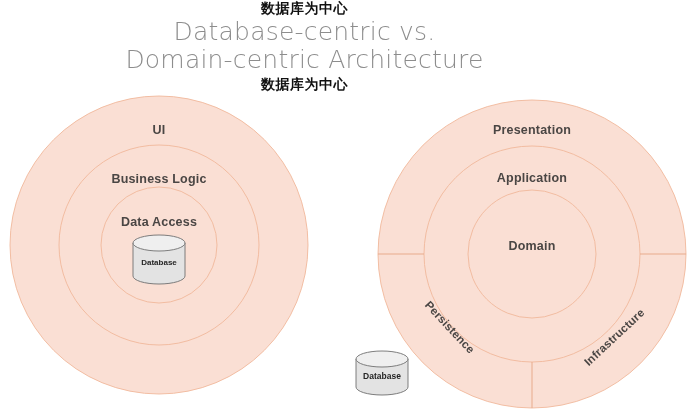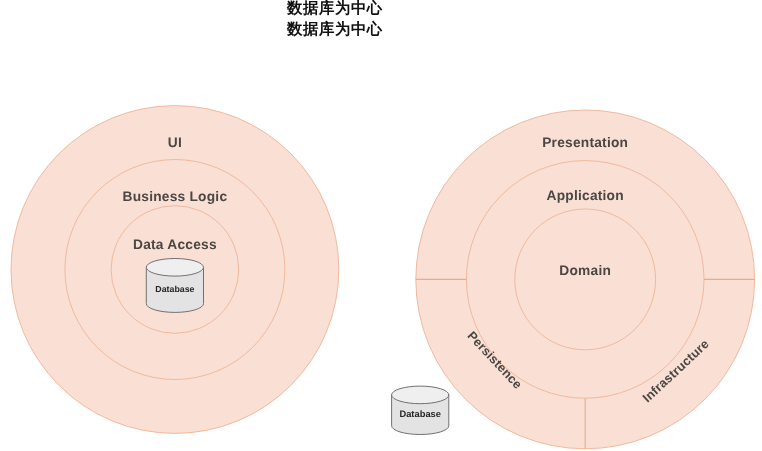--- a/index.html
+++ b/index.html
@@ -77,20 +77,22 @@
     text-anchor: middle;
   }
   .cyl-label.big { font-size: 8.5px; }
 </style>
 </head>
 <body>
 
 <div id="title-block">
   <div class="cn-note">数据库为中心</div>
   <div id="main-title">
+    <span class="tline">Database-centric vs.</span>
+    <span class="tline">Domain-centric Architecture</span>
   </div>
   <div class="cn-note">数据库为中心</div>
 </div>
 
 <svg id="diagram-canvas" viewBox="0 0 693 410">
 
   <g>
     <circle class="ring-fill" cx="159" cy="245" r="149"></circle>
     <circle class="ring-stroke" cx="159" cy="245" r="149"></circle>
     <circle class="ring-stroke" cx="159" cy="245" r="100"></circle>

